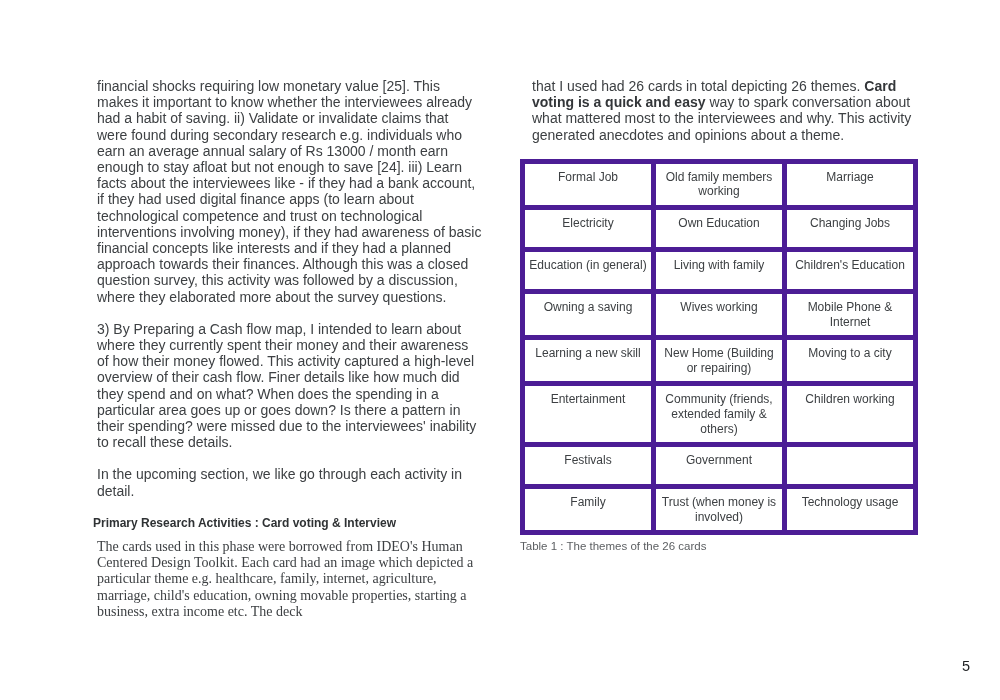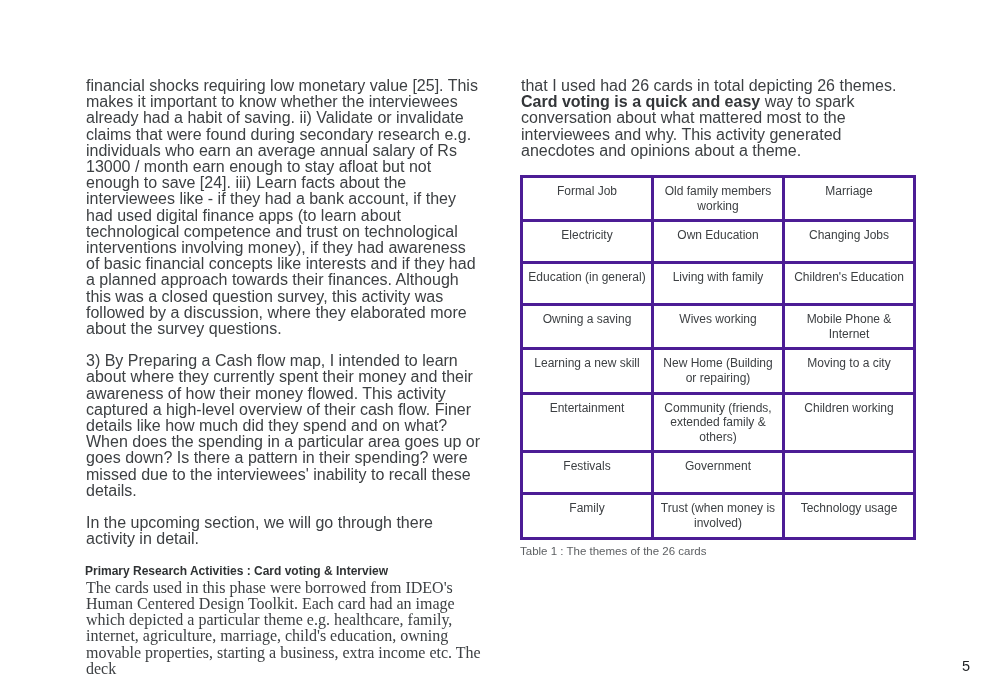--- a/index.html
+++ b/index.html
@@ -21,42 +21,42 @@
   }
   .col-left {
     left: 85px;
     width: 397px;
   }
   .col-right {
     left: 520px;
     width: 396px;
   }
   p.body-text {
-    margin: 0 0 16px 1px;
-    font-size: 16px;
+    margin: 0 0 16px 12px;
+    font-size: 14px;
     line-height: 16.2px;
     color: #3d4043;
   }
   p.body-text:last-child { margin-bottom: 0; font-family: Liberation Serif, serif; }
   .bold { font-weight: bold; color: #333639; }
   p.heading {
-    margin: 0;
+    margin: 8px;
     font-size: 12px;
     line-height: 16.2px;
     font-weight: bold;
     color: #2f3234;
   }
   table.themes-table {
     border-collapse: collapse;
     width: 394px;
     margin-top: 13px;
     table-layout: fixed;
   }
   table.themes-table td {
-    border: 3px solid #4c1d95;
+    border: 5px solid #4c1d95;
     width: 131px;
     height: 42px;
     box-sizing: border-box;
     vertical-align: top;
     text-align: center;
     padding: 6px 4px;
     font-size: 12px;
     line-height: 14.6px;
     color: #3d4043;
     white-space: pre-line;
@@ -73,21 +73,21 @@
     font-size: 14.5px;
     color: #1f2123;
   }
 </style>
 </head>
 <body>
 
 <div class="col col-left">
   <p class="body-text">financial shocks requiring low monetary value [25]. This makes it important to know whether the interviewees already had a habit of saving. ii) Validate or invalidate claims that were found during secondary research e.g. individuals who earn an average annual salary of Rs 13000 / month earn enough to stay afloat but not enough to save [24]. iii) Learn facts about the interviewees like - if they had a bank account, if they had used digital finance apps (to learn about technological competence and trust on technological interventions involving money), if they had awareness of basic financial concepts like interests and if they had a planned approach towards their finances. Although this was a closed question survey, this activity was followed by a discussion, where they elaborated more about the survey questions.</p>
   <p class="body-text">3) By Preparing a Cash flow map, I intended to learn about where they currently spent their money and their awareness of how their money flowed. This activity captured a high-level overview of their cash flow. Finer details like how much did they spend and on what? When does the spending in a particular area goes up or goes down? Is there a pattern in their spending? were missed due to the interviewees' inability to recall these details.</p>
-  <p class="body-text">In the upcoming section, we will go through there activity in detail.</p>
+  <p class="body-text">In the upcoming section, we like go through each activity in detail.</p>
   <p class="heading">Primary Research Activities : Card voting &amp; Interview</p>
   <p class="body-text">The cards used in this phase were borrowed from IDEO's Human Centered Design Toolkit. Each card had an image which depicted a particular theme e.g. healthcare, family, internet, agriculture, marriage, child's education, owning movable properties, starting a business, extra income etc. The deck</p>
 </div>
 
 <div class="col col-right">
   <p class="body-text"><span>that I used had 26 cards in total depicting 26 themes. </span><span class="bold">Card voting is a quick and easy</span><span> way to spark conversation about what mattered most to the interviewees and why. This activity generated anecdotes and opinions about a theme.</span></p>
 
   <table class="themes-table">
     <tbody>
       <tr>

